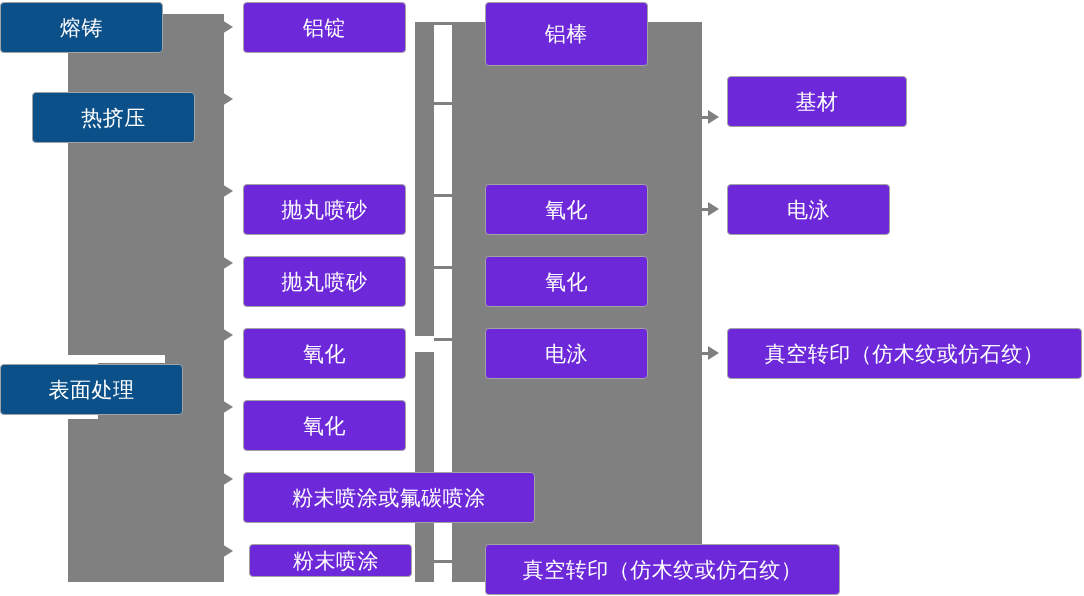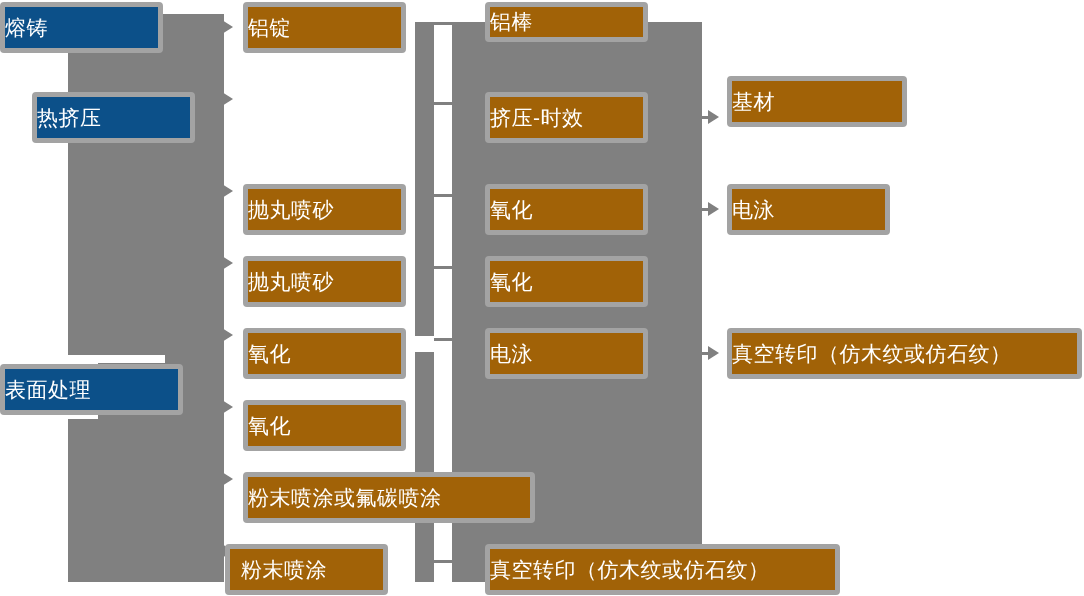--- a/index.html
+++ b/index.html
@@ -37,38 +37,38 @@
   .arrowstem {
     position: absolute;
     background: #808080;
     height: 3px;
   }
 
   
   .node {
     position: absolute;
     box-sizing: border-box;
-    border: 5px solid #a3a3a3;
+    border: 1px solid #a3a3a3;
     border-radius: 4px;
     color: #ffffff;
     display: flex;
     align-items: center;
-    justify-content: flex-start;
+    justify-content: center;
     text-align: center;
     font-size: 21px;
     line-height: 1.1;
     letter-spacing: 0.5px;
     white-space: nowrap;
     box-shadow: 0 0 0 0 rgba(0,0,0,0);
   }
   .node.dark {
     background: #0c5089;
   }
   .node.light {
-    background: #a16207;
+    background: #6d28d9;
   }
   .node .lbl {
     display: block;
     pointer-events: none;
   }
   
   .node::before {
     content: "";
     position: absolute;
     left: 6px;
@@ -156,31 +156,28 @@
   </div>
 
   <div class="node light" style="left:243px; top:400px; width:163px; height:51px;">
     <span class="lbl">氧化</span>
   </div>
 
   <div class="node light" style="left:243px; top:472px; width:292px; height:51px;">
     <span class="lbl">粉末喷涂或氟碳喷涂</span>
   </div>
 
-  <div class="node light" style="left:225px; top:544px; width:163px; height:51px;padding-left:11px;">
+  <div class="node light" style="left:249px; top:544px; width:163px; height:33px;padding-left:11px;">
     <span class="lbl">粉末喷涂</span>
   </div>
 
-  <div class="node light" style="left:485px; top:2px; width:163px; height:40px;">
+  <div class="node light" style="left:485px; top:2px; width:163px; height:64px;">
     <span class="lbl">铝棒</span>
   </div>
 
-  <div class="node light" style="left:485px; top:92px; width:163px; height:51px;">
-    <span class="lbl">挤压-时效</span>
-  </div>
 
   <div class="node light" style="left:485px; top:184px; width:163px; height:51px;">
     <span class="lbl">氧化</span>
   </div>
 
   <div class="node light" style="left:485px; top:256px; width:163px; height:51px;">
     <span class="lbl">氧化</span>
   </div>
 
   <div class="node light" style="left:485px; top:328px; width:163px; height:51px;">

